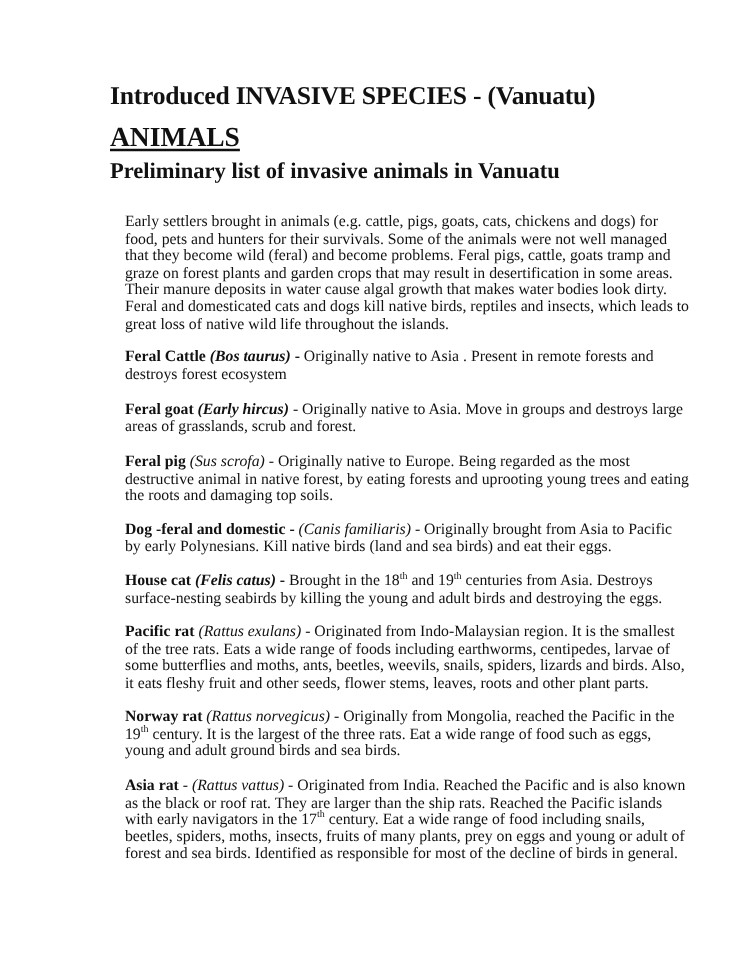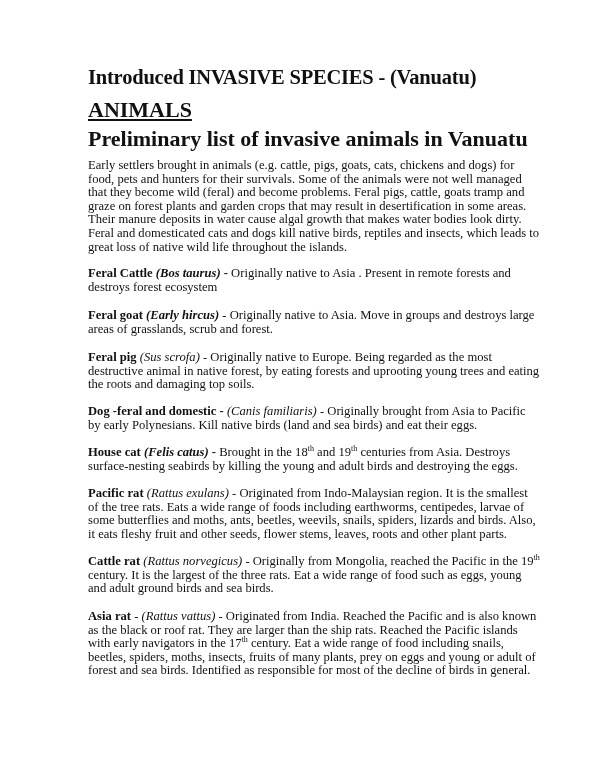--- a/index.html
+++ b/index.html
@@ -3,22 +3,22 @@
 <meta charset="utf-8">
 <style>
   html, body { margin:0; padding:0; background:#ffffff; }
   body { width:600px; height:776px; overflow:hidden; position:relative;
          font-family:"Liberation Serif", serif; color:#111; }
   .page { position:absolute; left:88px; top:0; width:450px; }
   .title { position:absolute; top:66px; left:0; font-size:20.5px; font-weight:bold;
            white-space:nowrap; letter-spacing:-0.2px; }
   .sect { position:absolute; top:97px; left:0; font-size:22px; font-weight:bold;
           text-decoration:underline; }
-  .sub { position:absolute; top:126px; left:0; font-size:22px; font-weight:bold; white-space:nowrap; }
-  .para { position:absolute; left:0; width:452px; font-size:12.6px; line-height:13.6px; margin:0; }
+  .sub { position:absolute; top:126px; left:0; font-size:18px; font-weight:bold; white-space:nowrap; }
+  .para { position:absolute; left:0; width:452px; font-size:12.6px; line-height:13.6px; margin:12px; }
   .para b { font-weight:bold; }
   .para i { font-style:italic; }
   sup { font-size:8px; line-height:0; vertical-align:super; }
 </style>
 </head>
 <body>
 
 <div class="page">
   <div class="title">Introduced INVASIVE SPECIES  -  (Vanuatu)</div>
   <div class="sect">ANIMALS</div>
@@ -50,21 +50,21 @@
     <b>House cat</b>
     <b><i>(Felis catus)</i></b><b><span> - </span></b><span><span>Brought in the 18</span><sup>th</sup><span> and 19</span><sup>th</sup><span> centuries from Asia. Destroys surface-nesting seabirds by killing the young and adult birds and destroying the eggs.</span></span>
   </p>
 
   <p class="para" style="top:487px">
     <b>Pacific rat</b>
     <i>(Rattus exulans)</i><span> - </span><span>Originated from Indo-Malaysian region. It is the smallest of the tree rats. Eats a wide range of foods including earthworms, centipedes, larvae of some butterflies and moths, ants, beetles, weevils, snails, spiders, lizards and birds. Also, it eats fleshy fruit and other seeds, flower stems, leaves, roots and other plant parts.</span>
   </p>
 
   <p class="para" style="top:555px">
-    <b>Cattle rat</b>
+    <b>Norway rat</b>
     <i>(Rattus norvegicus)</i><span> - </span><span><span>Originally from Mongolia, reached the Pacific in the 19</span><sup>th</sup><span> century. It is the largest of the three rats. Eat a wide range of food such as eggs, young and adult ground birds and sea birds.</span></span>
   </p>
 
   <p class="para" style="top:610px">
     <b>Asia rat</b>
     <span> - </span><i>(Rattus vattus)</i><span> - </span><span><span>Originated from India. Reached the Pacific and is also known as the black or roof rat. They are larger than the ship rats. Reached the Pacific islands with early navigators in the 17</span><sup>th</sup><span> century. Eat a wide range of food including snails, beetles, spiders, moths, insects, fruits of many plants,  prey on eggs and young or adult of forest and sea birds. Identified as responsible for most of the decline of birds in general.</span></span>
   </p>
 </div>
 
 </body></html>

